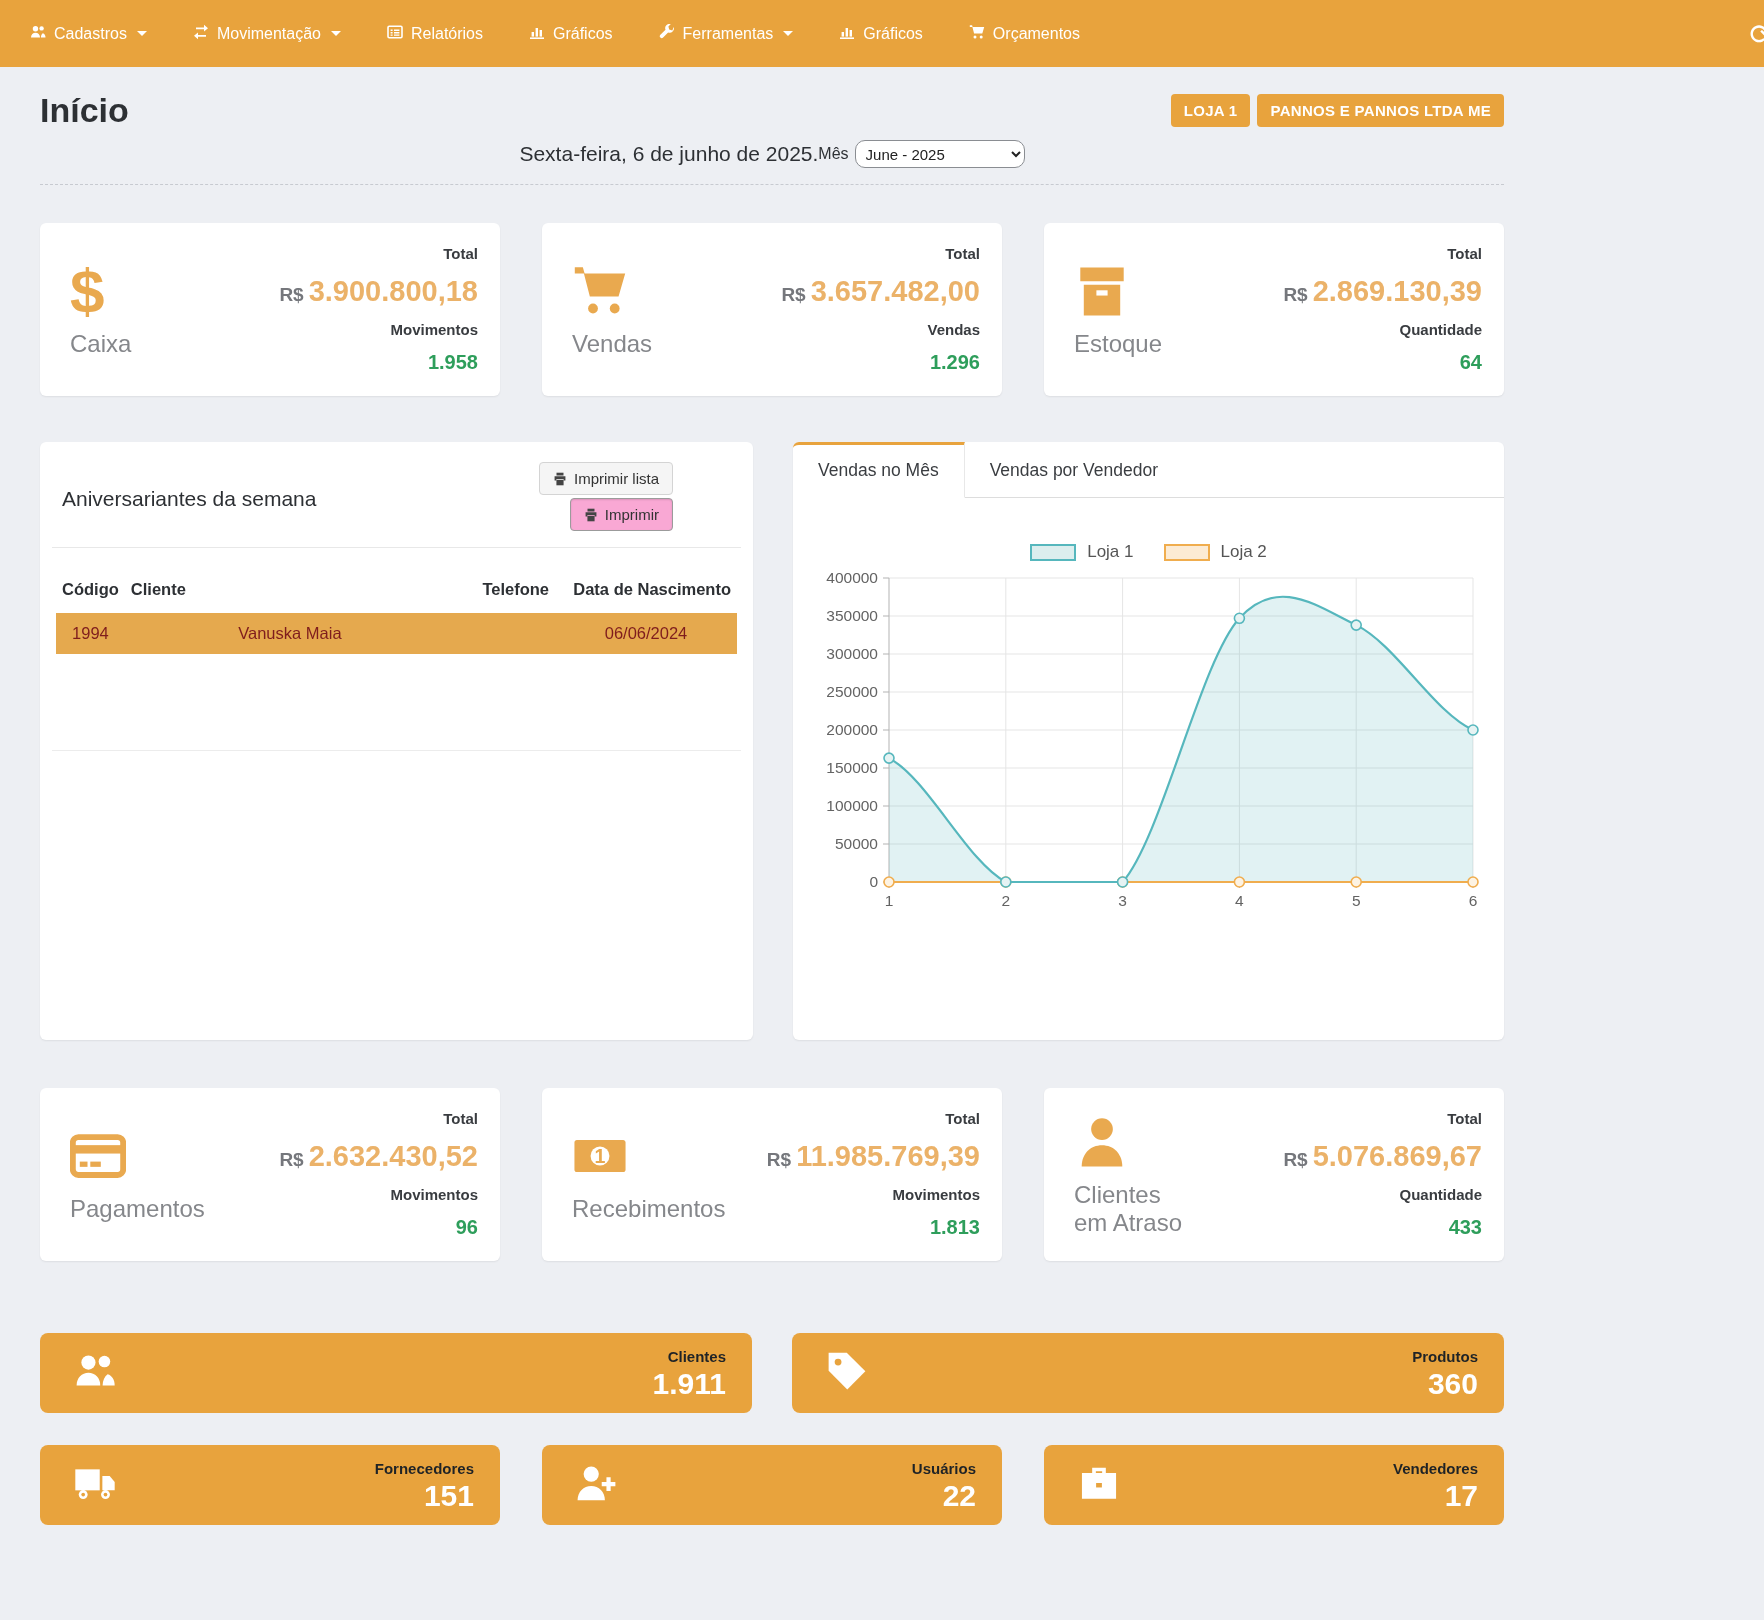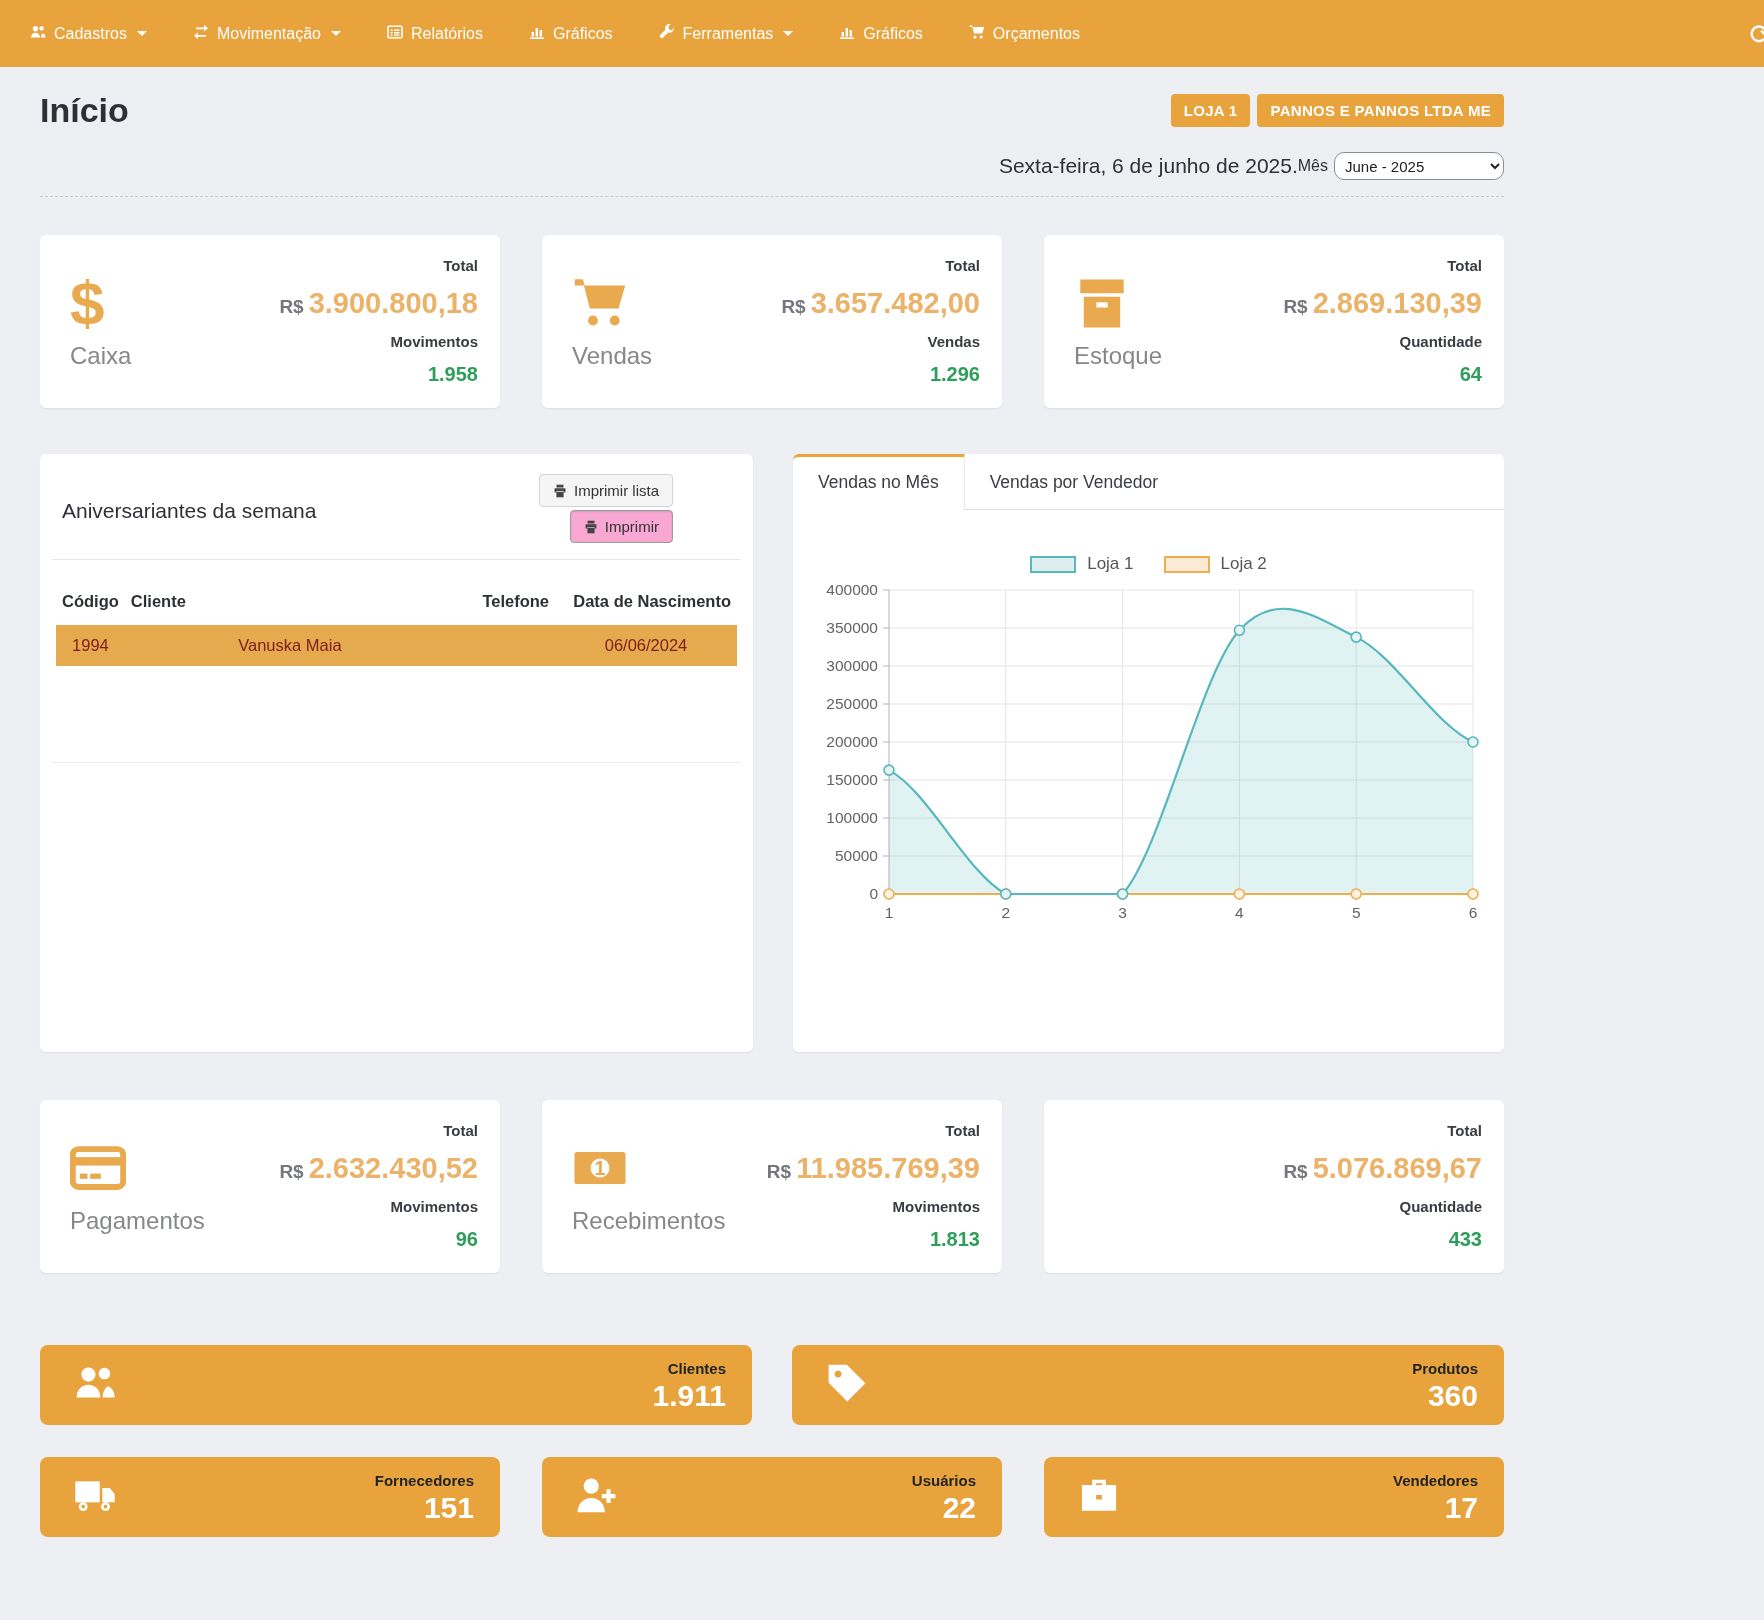--- a/index.html
+++ b/index.html
@@ -19,21 +19,21 @@
   .nav-item { display:flex; align-items:center; gap:8px; font-size:16px; cursor:pointer; white-space:nowrap; }
   .nav-item svg { width:16px; height:16px; fill:#fff; }
   .caret { width:0; height:0; border-left:5px solid transparent; border-right:5px solid transparent; border-top:5px solid #fff; margin-left:2px; }
   .nav-refresh { position:absolute; right:-9px; top:50%; transform:translateY(-50%); font-size:28px; color:#fff; cursor:pointer; }
   
   .page { margin-left:40px; width:1464px; }
   .header-row { display:flex; justify-content:space-between; align-items:center; margin-top:24px; }
   .page-title { font-size:34px; font-weight:bold; color:#2d3034; margin:0; }
   .badges { display:flex; gap:7px; }
   .badge { background:#E8A33D; color:#fff; font-weight:bold; font-size:15px; padding:8px 13px; border-radius:4px; letter-spacing:.3px; cursor:pointer; }
-  .date-row { display:flex; justify-content:flex-end; align-items:center; margin-top:22px; padding-bottom:16px; border-bottom:1px dashed #c7cad0; }
+  .date-row { display:flex; justify-content:center; align-items:center; margin-top:10px; padding-bottom:16px; border-bottom:1px dashed #c7cad0; }
   .date-text { font-size:21px; color:#2d3034; }
   .month-box { display:flex; align-items:center; gap:6px; font-size:16px; }
   .month-box select { width:170px; height:28px; font-size:15px; font-family:inherit; border:1px solid #8a8d92; border-radius:10px; background:#fff; color:#222; padding:2px 6px; }
   
   .cards-row { display:flex; gap:42px; margin-top:38px; }
   .cards-row.second { margin-top:48px; }
   .card {
     background:#fff; border-radius:6px; width:460px; height:173px;
     box-shadow:0 1px 2px rgba(0,0,0,.07); padding:16px 22px 16px 30px;
     display:flex; justify-content:space-between;
@@ -402,20 +402,29 @@
         <span class="stat-label">Recebimentos</span>
       </div>
       <div class="card-right">
         <span class="mini-label">Total</span>
         <span class="value-line"><span class="currency">R$</span><span>11.985.769,39</span></span>
         <span class="mini-label">Movimentos</span>
         <span class="count">1.813</span>
       </div>
     </div>
     <div class="card">
+      <div class="card-left">
+        <span class="stat-icon">
+            <svg viewBox="0 0 16 16">
+              <circle cx="8" cy="4.3" r="3.1"></circle>
+              <path d="M2.2 15c0-3.7 2.5-6.1 5.8-6.1s5.8 2.4 5.8 6.1z"></path>
+            </svg>
+          </span>
+        <span class="stat-label" style="width:120px">Clientes em Atraso</span>
+      </div>
       <div class="card-right">
         <span class="mini-label">Total</span>
         <span class="value-line"><span class="currency">R$</span><span>5.076.869,67</span></span>
         <span class="mini-label">Quantidade</span>
         <span class="count">433</span>
       </div>
     </div>
   </div>
 
   <div class="tiles-row">

